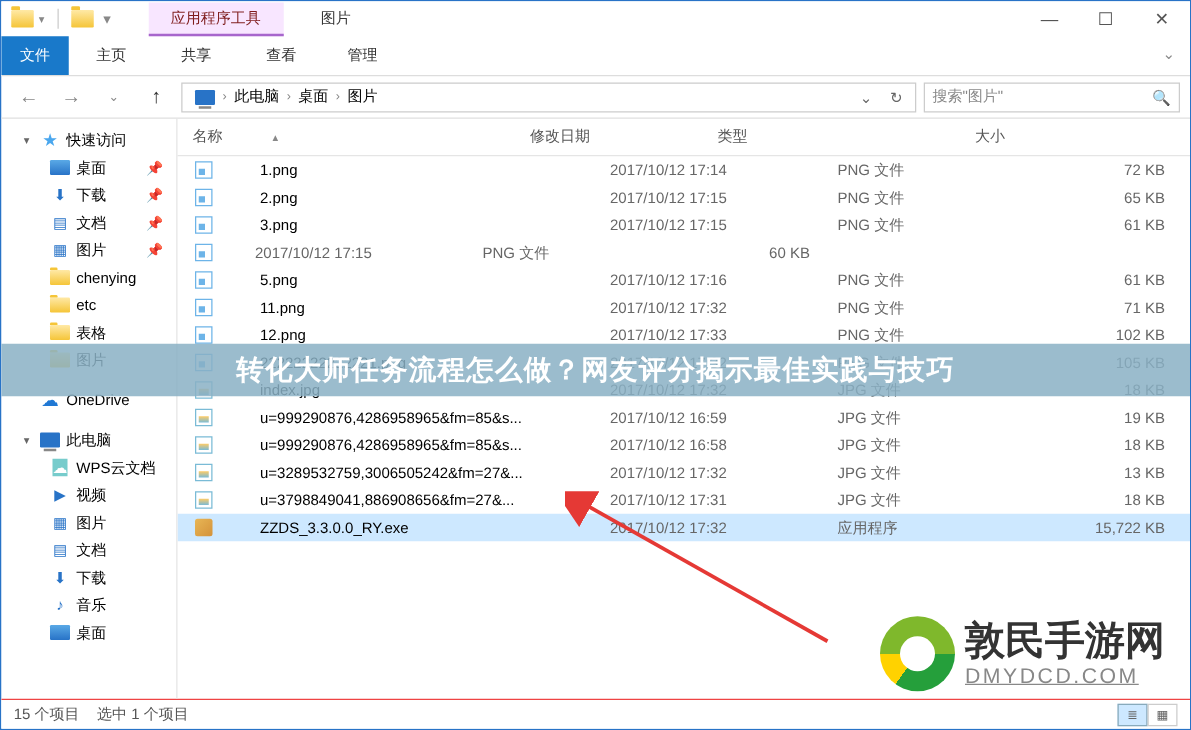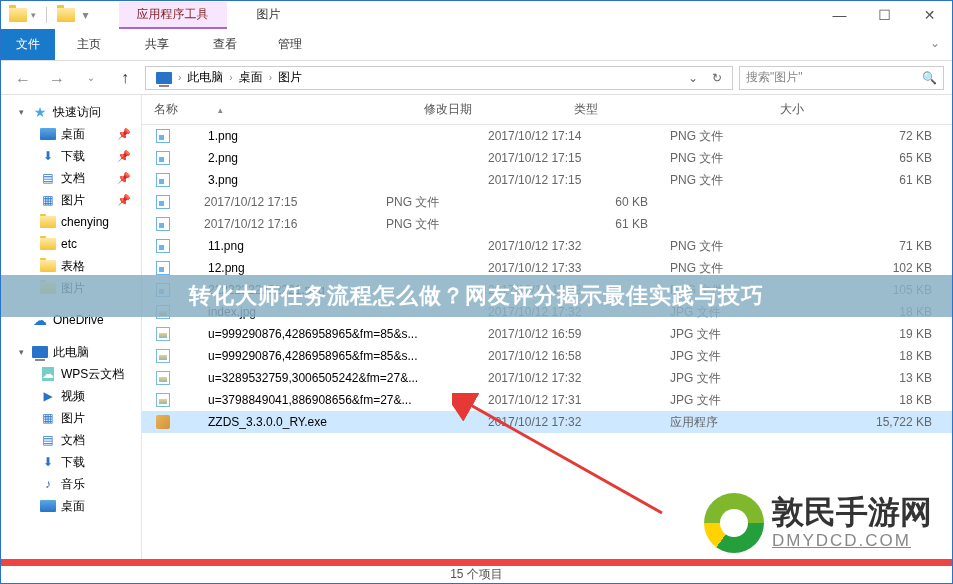--- a/index.html
+++ b/index.html
@@ -72,21 +72,21 @@
 .png-icon::after { content:''; position:absolute; bottom:2px; left:2px; width:5px; height:5px; background:#6db4e8; }
 .jpg-icon { width:14px; height:14px; background:#fff; border:1px solid #7abbd6; display:inline-block; position:relative; }
 .jpg-icon::after { content:''; position:absolute; bottom:2px; left:2px; right:2px; height:5px; background:linear-gradient(#fc6,#7abbd6); }
 .exe-icon { width:14px; height:14px; background:linear-gradient(135deg,#e8b655,#d4923a); display:inline-block; border-radius:2px; }
 .fname { width:252px; padding-left:4px; white-space:nowrap; overflow:hidden; text-overflow:ellipsis; }
 .fdate { width:150px; color:#666; }
 .ftype { width:130px; color:#666; }
 .fsize { width:120px; text-align:right; padding-right:20px; color:#666; }
 
 
-.status { height:24px; border-top:7px solid #ef4444; display:flex; align-items:center; padding:0 10px; color:#555; background:#fff;flex-direction:column; }
+.status { height:24px; border-top:1px solid #ef4444; display:flex; align-items:center; padding:0 10px; color:#555; background:#fff; }
 .status span + span { margin-left:14px; }
 .view-toggles { margin-left:auto; display:flex; }
 .vt { width:24px; height:18px; border:1px solid #ccc; display:flex; align-items:center; justify-content:center; cursor:pointer; font-size:10px; color:#666; }
 .vt.active { background:#cde8ff; border-color:#8ab; }
 
 
 .overlay-banner { position:absolute; top:274px; left:0; right:0; height:42px; background:rgba(138,176,196,0.85); display:flex; align-items:center; justify-content:center; color:#fff; font-size:22px; font-weight:bold; letter-spacing:1px; }
 
 
 .red-arrow { position:absolute; bottom:60px; right:280px; pointer-events:none; }
@@ -316,20 +316,21 @@
             <span class="png-icon"></span>
           </span>
           <span class="fdate">2017/10/12 17:15</span>
           <span class="ftype">PNG 文件</span>
           <span class="fsize">60 KB</span>
         </div>
         <div class="row">
           <span class="file-icon">
             <span class="png-icon"></span>
           </span>
+          <span class="fname">5.png</span>
           <span class="fdate">2017/10/12 17:16</span>
           <span class="ftype">PNG 文件</span>
           <span class="fsize">61 KB</span>
         </div>
         <div class="row">
           <span class="file-icon">
             <span class="png-icon"></span>
           </span>
           <span class="fname">11.png</span>
           <span class="fdate">2017/10/12 17:32</span>

